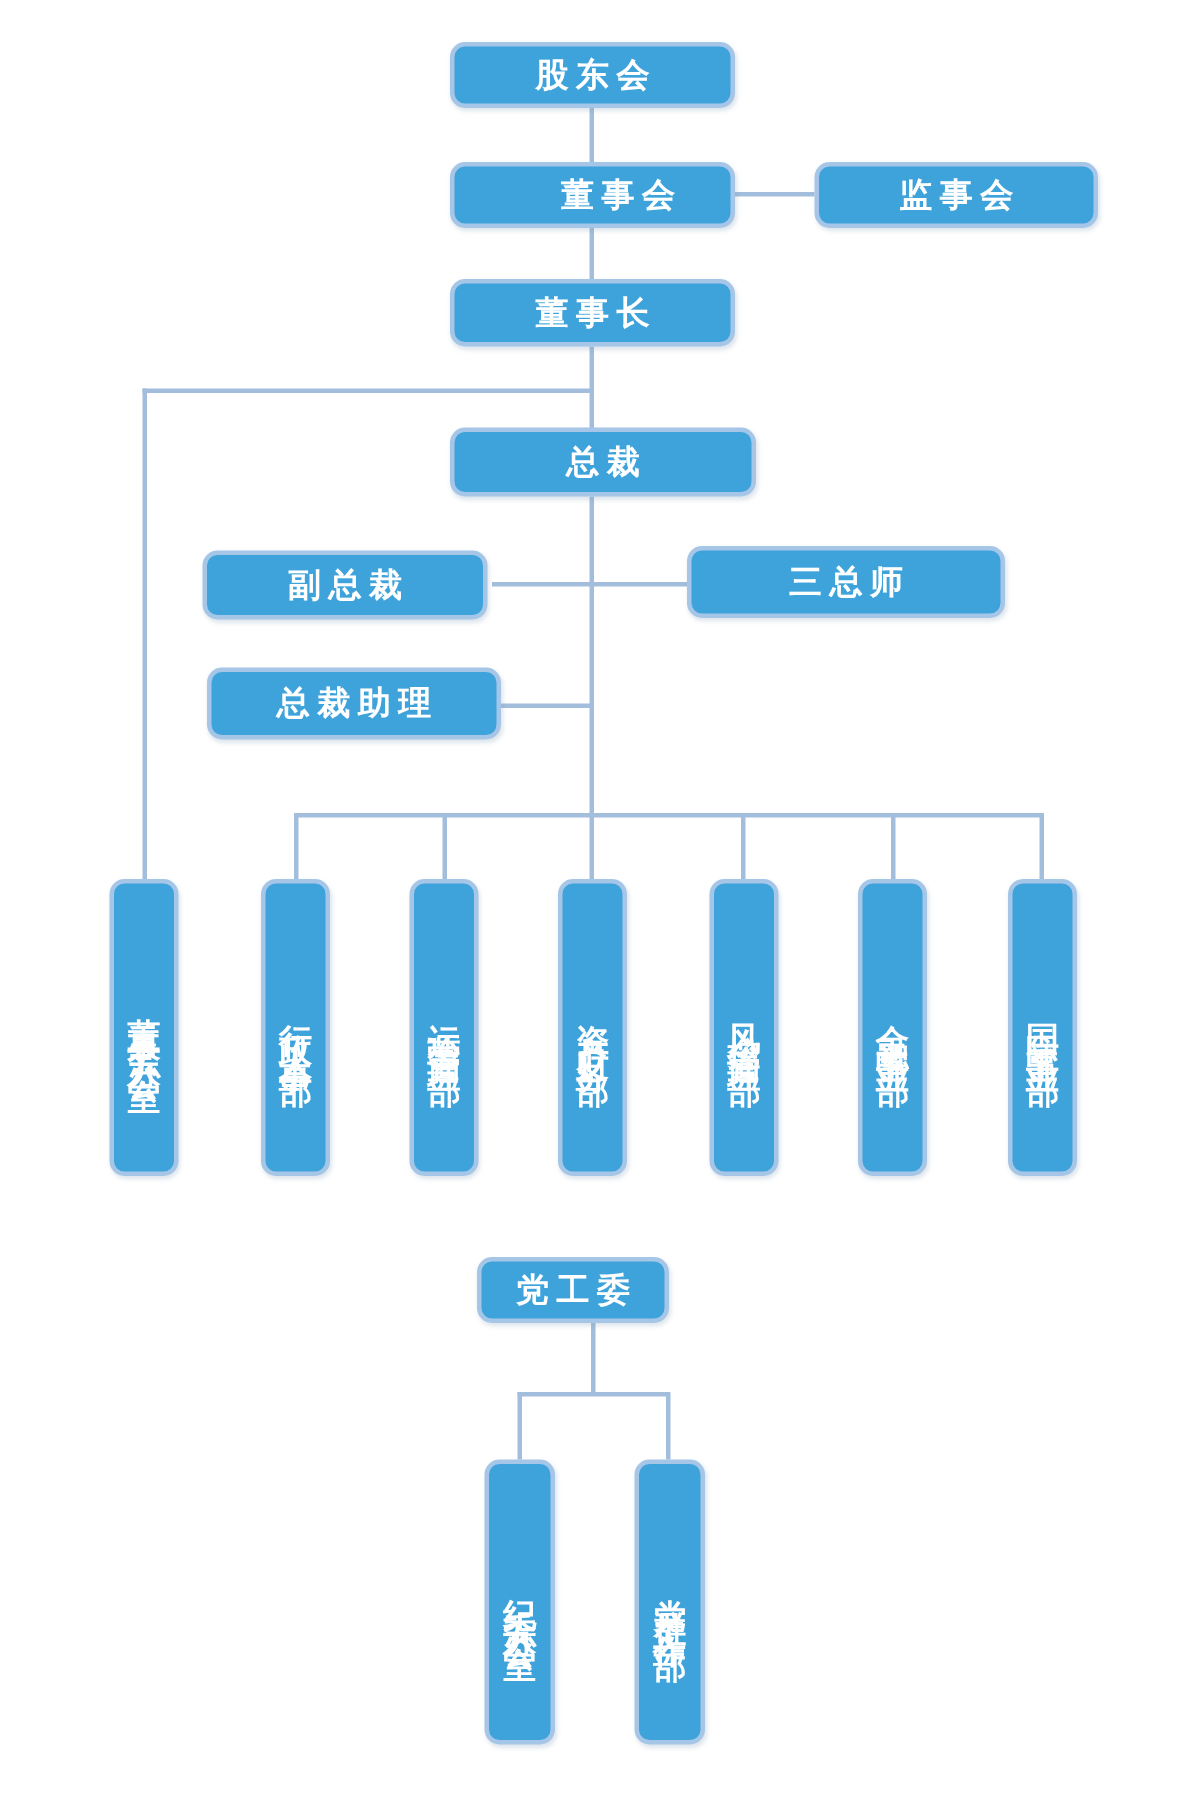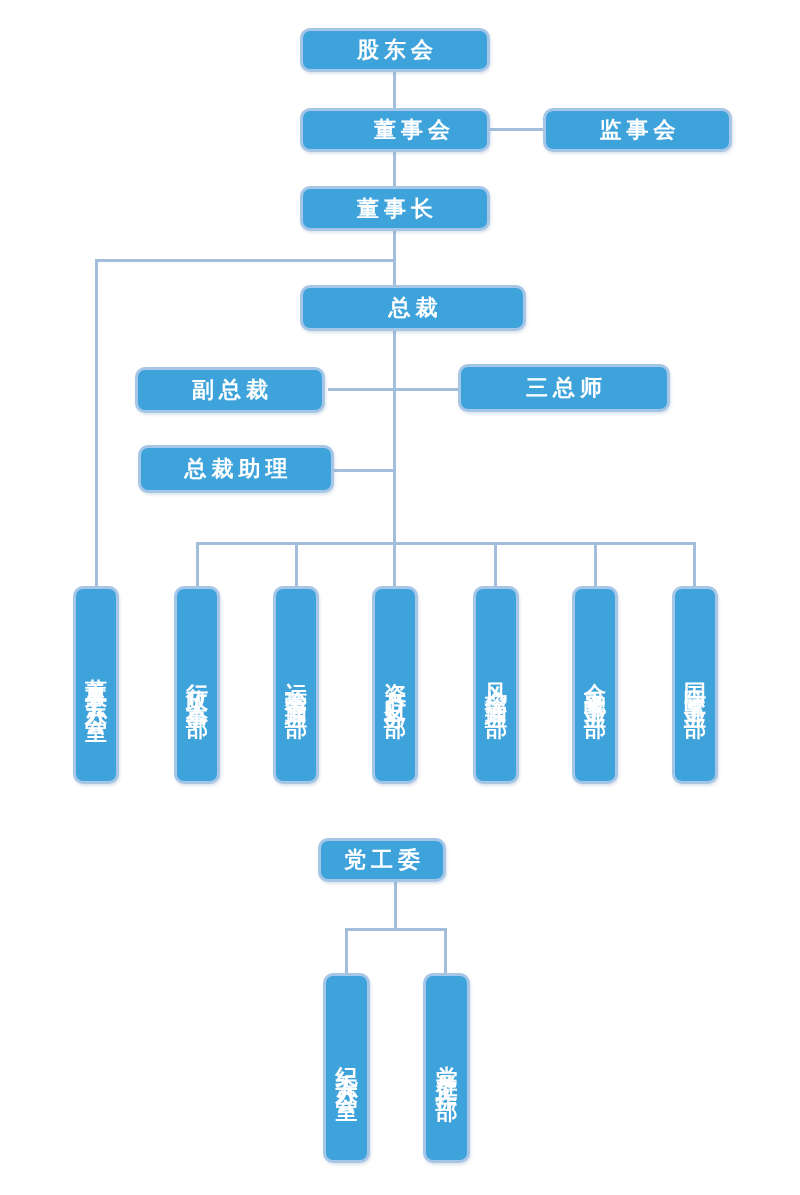--- a/index.html
+++ b/index.html
@@ -78,21 +78,21 @@
   <div class="line vline" style="left:444px; top:928px; height:45px;"></div>
 
   <div class="node h" style="left:300px; top:28px; width:190px; height:44px;">股东会</div>
 
   <div class="node h" style="left:300px; top:108px; width:190px; height:44px;padding-left:34px;">董事会</div>
 
   <div class="node h" style="left:300px; top:186px; width:190px; height:45px;">董事长</div>
 
   <div class="node h" style="left:543px; top:108px; width:189px; height:44px;">监事会</div>
 
-  <div class="node h" style="left:300px; top:285px; width:226px; height:46px;">总裁</div>
+  <div class="node h" style="left:300px; top:285px; width:204px; height:46px;">总裁</div>
 
   <div class="node h" style="left:135px; top:367px; width:190px; height:46px;">副总裁</div>
 
   <div class="node h" style="left:458px; top:364px; width:212px; height:48px;">三总师</div>
 
   <div class="node h" style="left:138px; top:445px; width:196px; height:48px;">总裁助理</div>
 
   <div class="node v" style="left:73px; top:586px; width:46px; height:198px;">
     <span class="vtext">董事会办公室</span>
   </div>

